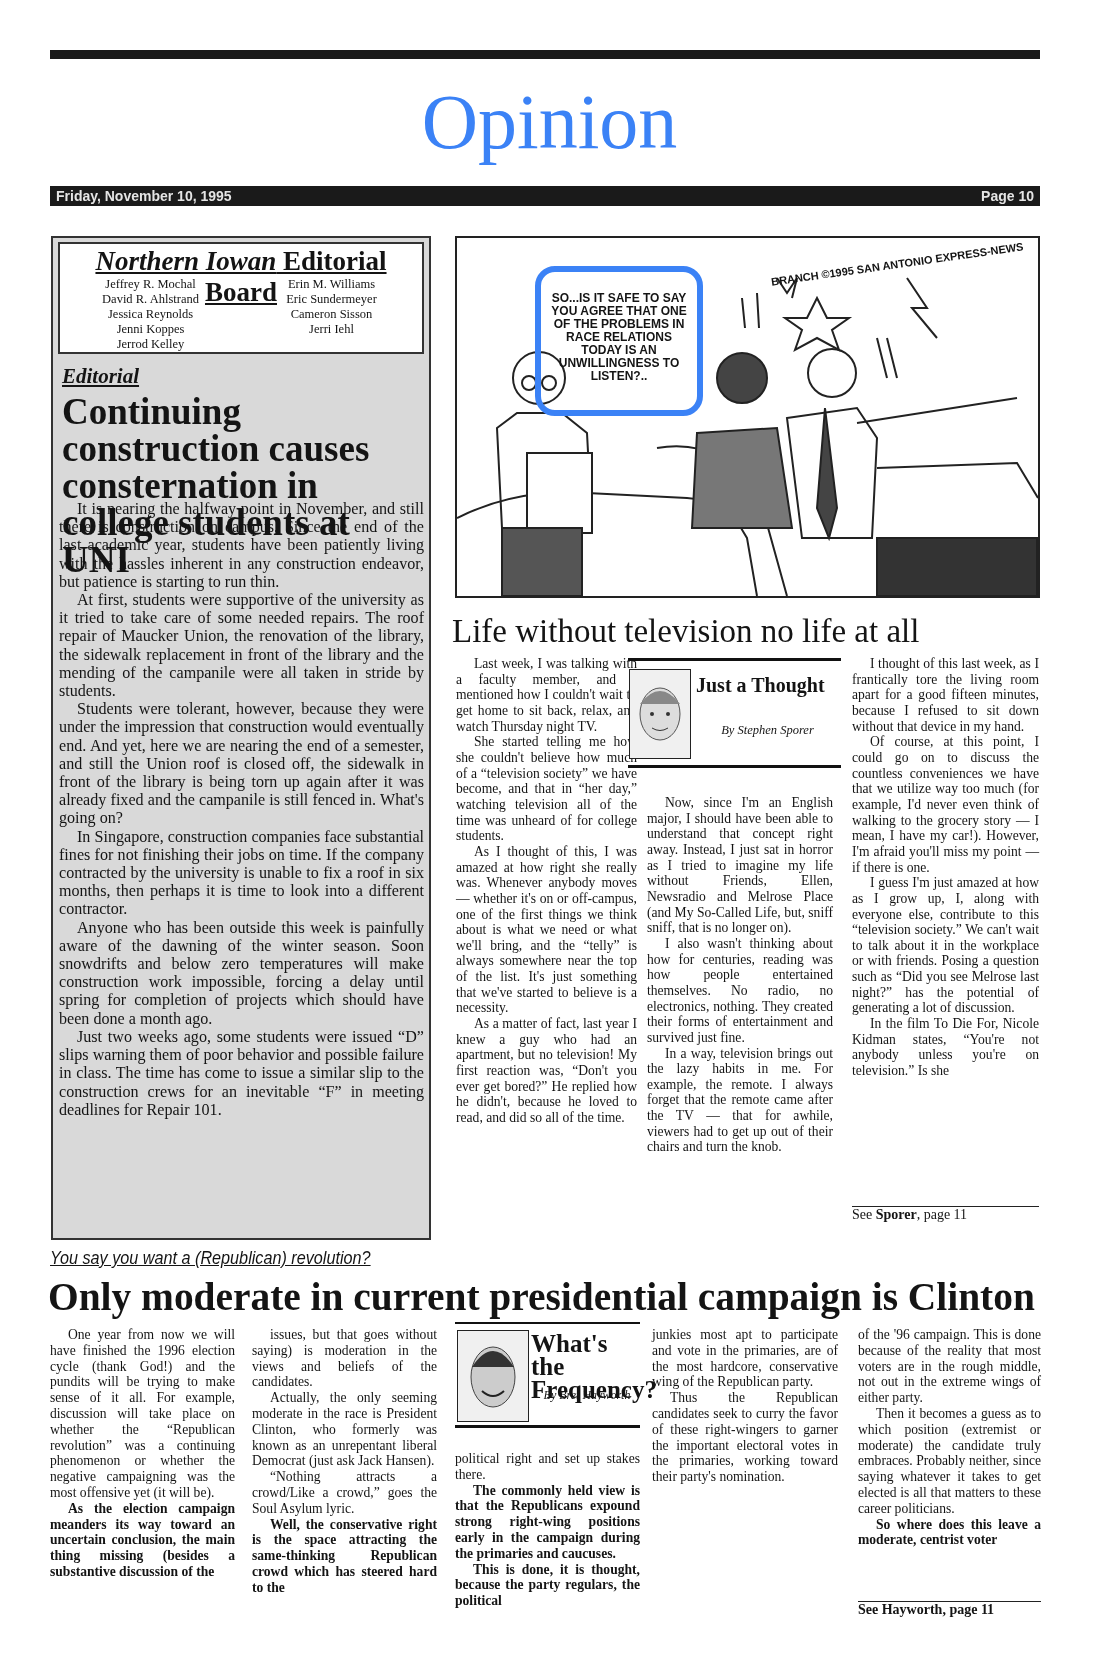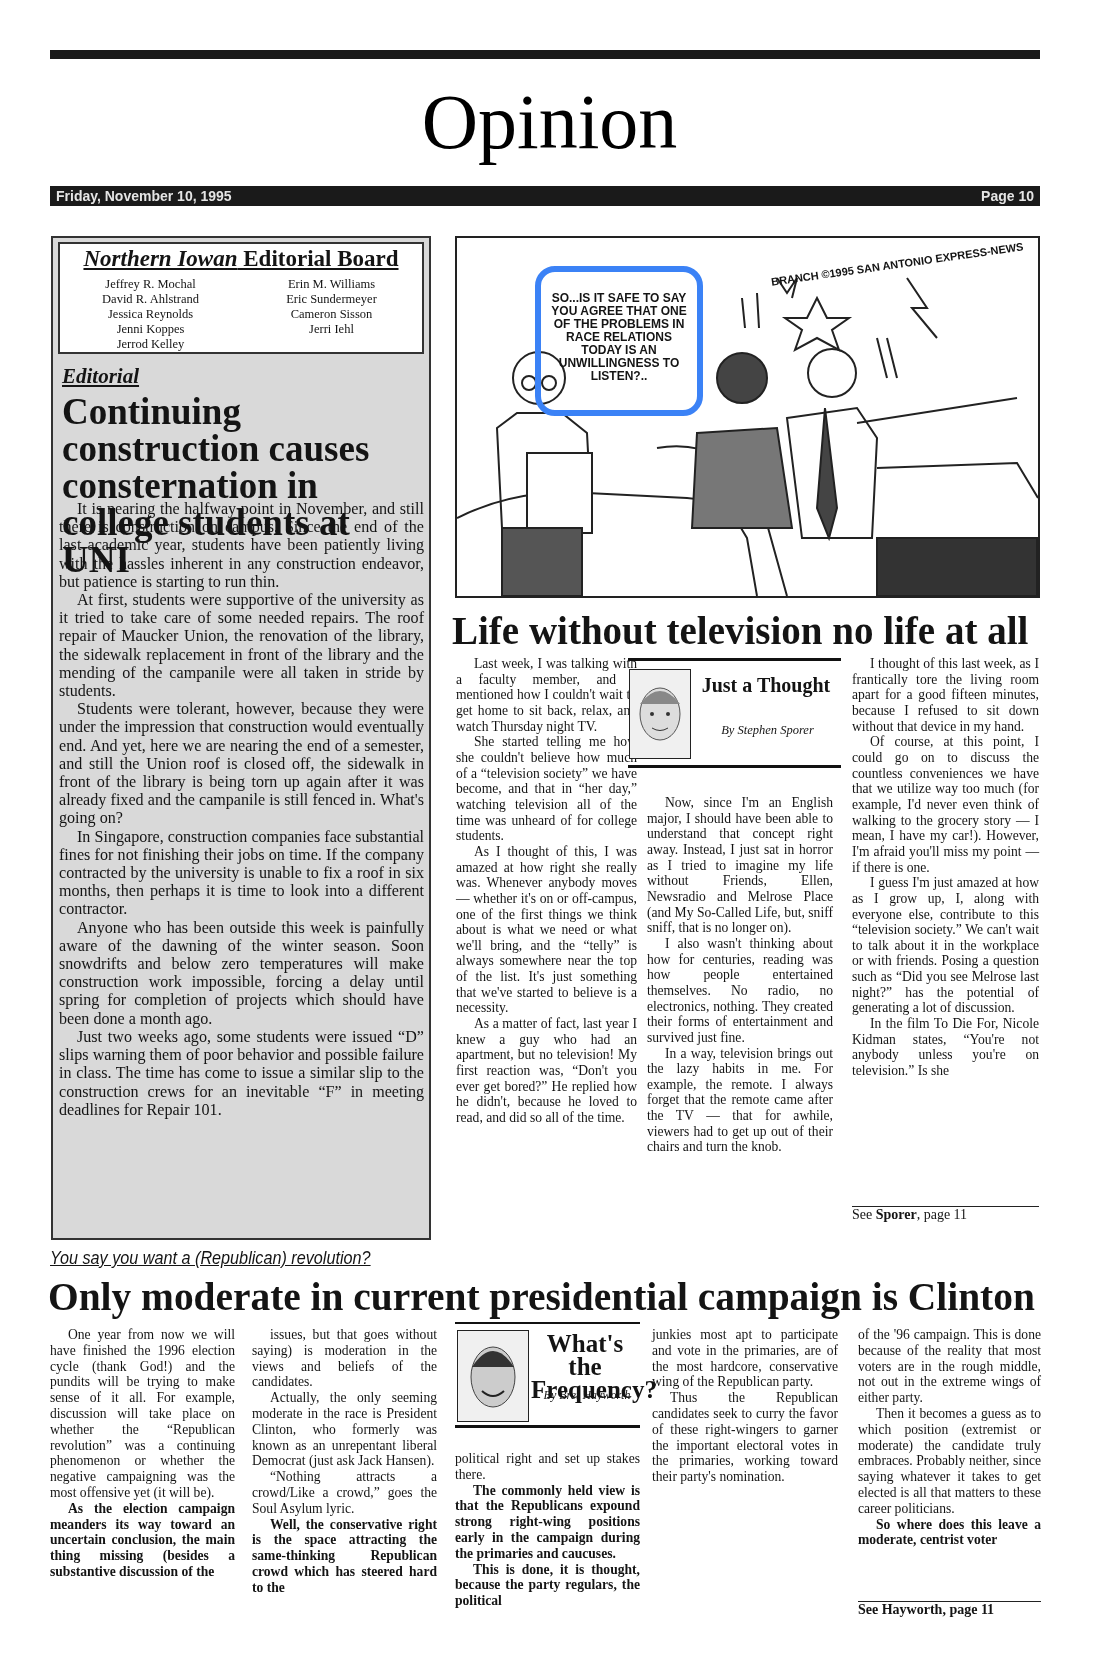--- a/index.html
+++ b/index.html
@@ -1,58 +1,58 @@
 <!DOCTYPE html>
 <html><head>
 <meta charset="utf-8">
 <style>
   html, body { margin:0; padding:0; background:#ffffff; }
   body { width:1099px; height:1675px; position:relative; overflow:hidden;
          font-family:"DejaVu Serif", "Liberation Serif", serif; color:#141414; }
   .abs { position:absolute; }
   .topbar { left:50px; top:50px; width:990px; height:9px; background:#1a1a1a; }
   .masthead { left:0; top:72px; width:1099px; text-align:center;
-              font-family:"Liberation Serif", serif; font-size:78px; line-height:100px; color:#000000; }
+              font-family:"Liberation Serif", serif; font-size:78px; line-height:100px; color:#3b82f6; }
   .datebar { left:50px; top:186px; width:990px; height:20px; background:#1a1a1a; color:#e5e5e5;
              font-family:"Liberation Sans", sans-serif; font-size:14px; font-weight:bold; line-height:20px;
              display:flex; justify-content:space-between; padding:0 6px; box-sizing:border-box; }
 
   
   .ed-box { left:51px; top:236px; width:380px; height:1004px; background:#d9d9d9;
             border:2px solid #333; box-sizing:border-box; }
   .board { left:58px; top:242px; width:366px; height:112px; background:#ffffff;
            border:2px solid #333; box-sizing:border-box; }
   .board-title { position:absolute; left:0; top:2px; width:100%; text-align:center;
-                 font-family:"Liberation Serif", serif; font-size:23px; font-weight:bold; text-decoration:underline; }
+                 font-family:"Liberation Serif", serif; font-size:27px; font-weight:bold; text-decoration:underline; }
   .board-title i { font-style:italic; }
   .board-cols { position:absolute; left:0; top:33px; width:100%; display:flex; }
   .board-col { flex:1; text-align:center; font-size:12.5px; line-height:15px; font-family:"Liberation Serif", serif; }
   .ed-label { left:62px; top:364px; font-family:"Liberation Serif", serif; font-size:21px; font-weight:bold;
               font-style:italic; text-decoration:underline; }
   .ed-head { left:62px; top:393px; width:362px; font-family:"Liberation Serif", serif; font-weight:bold;
              font-size:37px; line-height:37px; }
   .ed-body { left:59px; top:500px; width:365px; font-family:"Liberation Serif", serif; font-size:16.1px;
              line-height:18.2px; text-align:justify; }
   .ed-body p, .col p { margin:0; text-indent:18px; }
 
   
   .cartoon { left:455px; top:236px; width:585px; height:362px; border:2px solid #222; box-sizing:border-box; background:#fff; }
   .bubble { position:absolute; left:78px; top:28px; width:168px; height:150px; border:6px solid #3b82f6; border-radius:20px;
             font-family:"Liberation Sans", sans-serif; font-size:12px; font-weight:bold; line-height:13px;
             text-align:center; padding:20px 8px 0; box-sizing:border-box; }
   .signature { position:absolute; right:14px; top:20px; font-family:"Liberation Sans", sans-serif; font-size:11px;
                font-weight:bold; transform:rotate(-8deg); }
 
-  .tv-head { left:452px; top:612px; width:595px; font-family:"Liberation Serif", serif; font-weight:bold;
-             font-size:39px; line-height:38px; white-space:nowrap; }
+  .tv-head { left:452px; top:612px; width:595px; font-family:"Liberation Serif", serif; font-weight:normal;
+             font-size:33px; line-height:38px; white-space:nowrap; }
   .col { font-family:"Liberation Serif", serif; font-size:13.6px; line-height:15.65px; text-align:justify; }
 
   .sig-box { border-top:3px solid #111; border-bottom:3px solid #111; box-sizing:border-box; }
   .sig-photo { position:absolute; border:1px solid #222; background:#f0f0f0; box-sizing:border-box; }
-  .sig-title { position:absolute; text-align:center; font-family:"Liberation Serif", serif; font-weight:bold; }
+  .sig-title { position:absolute; text-align:left; font-family:"Liberation Serif", serif; font-weight:bold; }
   .sig-by { position:absolute; text-align:center; font-family:"Liberation Serif", serif; font-style:italic; }
   .see-line { border-top:1px solid #222; text-align:left; font-family:"Liberation Serif", serif; font-size:14px; padding-top:0; }
 
   .kicker { left:50px; top:1248px; font-family:"Liberation Sans", sans-serif; font-style:italic; font-size:18px;
             text-decoration:underline; transform:scaleX(0.9); transform-origin:left; }
   .cl-head { left:48px; top:1274px; font-family:"Liberation Serif", serif; font-weight:bold; font-size:40px;
              line-height:46px; white-space:nowrap; transform:scaleX(0.985); transform-origin:left; }
   .col2 { font-family:"Liberation Serif", serif; font-size:13.6px; line-height:15.8px; text-align:justify; }
   .col2 p { margin:0; text-indent:18px; }
   .bold { font-weight:bold; }

